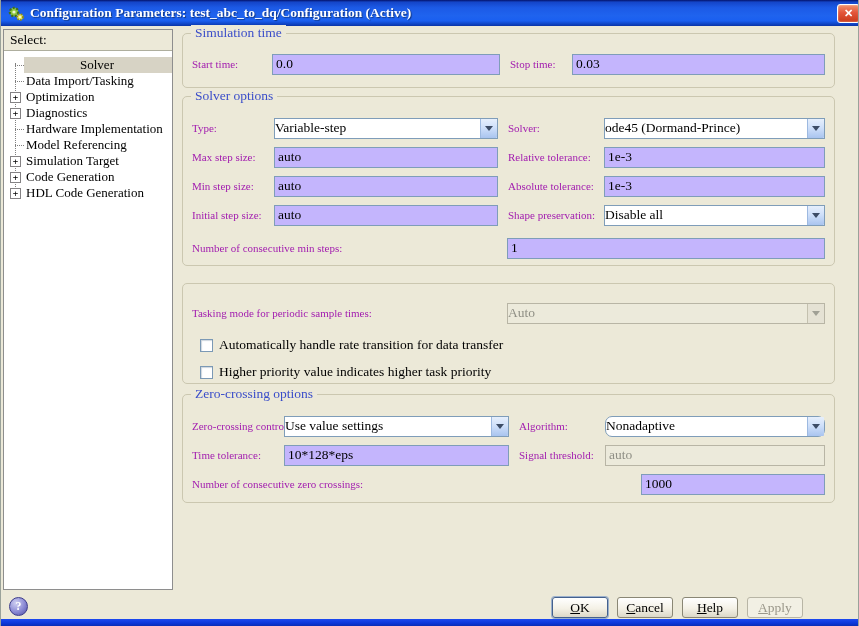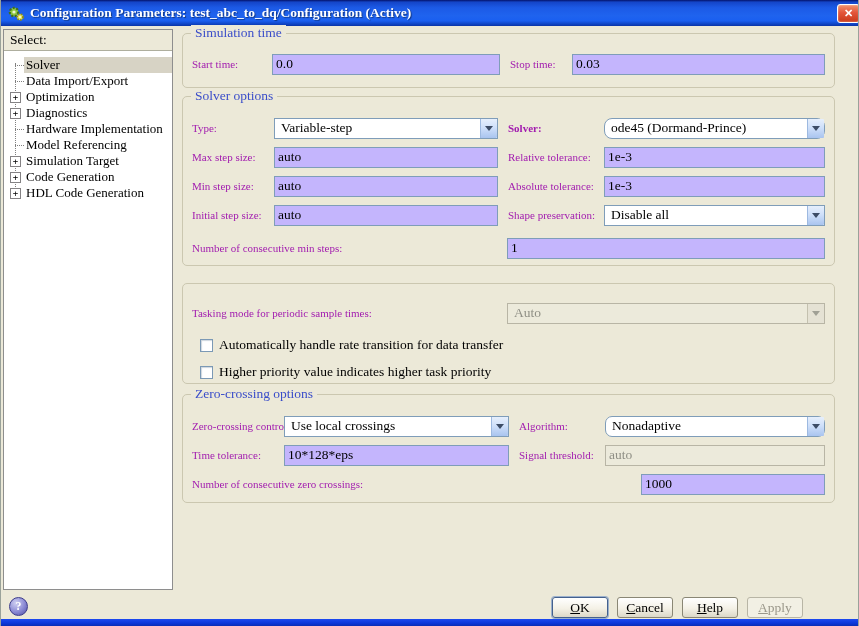--- a/index.html
+++ b/index.html
@@ -50,21 +50,21 @@
     border-left:1px dotted #808080;
   }
   .tree-item { display:flex; align-items:center; height:16px; position:relative; cursor:default; }
   .tree-glyph { width:14px; flex:0 0 auto; display:flex; align-items:center; }
   .tree-dash { width:9px; height:0; border-top:1px dotted #808080; margin-left:5px; }
   .plusbox {
     width:11px; height:11px; margin-left:0; background:#fff;
     border:1px solid #848284; font-family:"DejaVu Sans Mono",monospace;
     font-size:9px; line-height:9px; text-align:center; color:#000; flex:0 0 auto;
   }
-  .tree-label { padding:0 4px 0 2px; white-space:nowrap; }
+  .tree-label { padding:0 4px 0 2px; white-space:nowrap;text-align:center; }
   .tree-item.selected .tree-label { background:#d7d3c5; flex:1; }
 
   
   .group {
     position:absolute; left:181px; width:653px;
     border:1px solid #cbc7b0; border-radius:5px;
     padding:0 9px;
   }
   .group-title {
     position:absolute; top:-9px; left:8px; padding:0 4px;
@@ -77,21 +77,21 @@
     height:21px; border:1px solid #7f9db9; background:#c4b5fd;
     font-family:"Liberation Serif", serif; font-size:13.5px; padding:0 3px;
     color:#000;
   }
   input.field:disabled { background:#eceadb; border-color:#b8b5a5; color:#8f8f85; }
 
   .combo {
     height:21px; border:1px solid #7f9db9; background:#fff;
     display:flex; align-items:center; position:relative; cursor:default;
   }
-  .combo-text { font-size:13.5px; padding-left:6px; flex:1; white-space:nowrap; overflow:hidden; }
+  .combo-text { font-size:13.5px; padding-left:0; flex:1; white-space:nowrap; overflow:hidden; }
   .combo-btn {
     width:17px; height:100%; flex:0 0 auto;
     background:linear-gradient(180deg,#e6effc 0%,#cfe0fa 45%,#a9c4ef 100%);
     border-left:1px solid #9db9e0; border-radius:0 1px 1px 0;
     display:flex; align-items:center; justify-content:center;
   }
   .chev { width:0; height:0; border-left:4px solid transparent; border-right:4px solid transparent; border-top:5px solid #3c4c66; }
   .combo.disabled { background:#eceadb; border-color:#b8b5a5; }
   .combo.disabled .combo-text { color:#8f8f85; }
   .combo.disabled .combo-btn { background:#e5e2d4; border-left-color:#c4c1af; }
@@ -150,21 +150,21 @@
       <div class="tree-item selected">
         <span class="tree-glyph">
             <span class="tree-dash"></span>
           </span>
         <span class="tree-label">Solver</span>
       </div>
       <div class="tree-item">
         <span class="tree-glyph">
             <span class="tree-dash"></span>
           </span>
-        <span class="tree-label">Data Import/Export</span>
+        <span class="tree-label">Data Import/Tasking</span>
       </div>
       <div class="tree-item">
         <span class="tree-glyph">
             <span class="plusbox">+</span>
           </span>
         <span class="tree-label">Optimization</span>
       </div>
       <div class="tree-item">
         <span class="tree-glyph">
             <span class="plusbox">+</span>
@@ -217,22 +217,22 @@
   <div class="group" style="top:96px;height:170px;">
     <span class="group-title">Solver options</span>
     <div class="row" style="margin-top:20px;">
       <span class="lbl" style="width:82px;">Type:</span>
       <div class="combo" style="width:224px;">
         <span class="combo-text">Variable-step</span>
         <span class="combo-btn">
             <span class="chev"></span>
           </span>
       </div>
-      <span class="lbl" style="width:96px;margin-left:10px;font-weight:bold;">Solver:</span>
-      <div class="combo" style="flex:1;border-radius:8px;">
+      <span class="lbl" style="width:96px;margin-left:10px;">Solver:</span>
+      <div class="combo" style="flex:1;">
         <span class="combo-text">ode45 (Dormand-Prince)</span>
         <span class="combo-btn">
             <span class="chev"></span>
           </span>
       </div>
     </div>
     <div class="row" style="margin-top:7px;">
       <span class="lbl" style="width:82px;">Max step size:</span>
       <input class="field" style="width: 224px;" value="auto">
       <span class="lbl" style="width:96px;margin-left:10px;">Relative tolerance:</span>
@@ -279,21 +279,21 @@
       <span class="checkbox"></span>
       <span class="cb-label">Higher priority value indicates higher task priority</span>
     </div>
   </div>
 
   <div class="group" style="top:394px;height:109px;">
     <span class="group-title">Zero-crossing options</span>
     <div class="row" style="margin-top:20px;">
       <span class="lbl" style="width:92px;">Zero-crossing control:</span>
       <div class="combo" style="width:225px;">
-        <span class="combo-text">Use local crossings</span>
+        <span class="combo-text">Use value settings</span>
         <span class="combo-btn">
             <span class="chev"></span>
           </span>
       </div>
       <span class="lbl" style="width:86px;margin-left:10px;">Algorithm:</span>
       <div class="combo" style="flex:1;border-radius:7px;">
         <span class="combo-text">Nonadaptive</span>
         <span class="combo-btn">
             <span class="chev"></span>
           </span>

